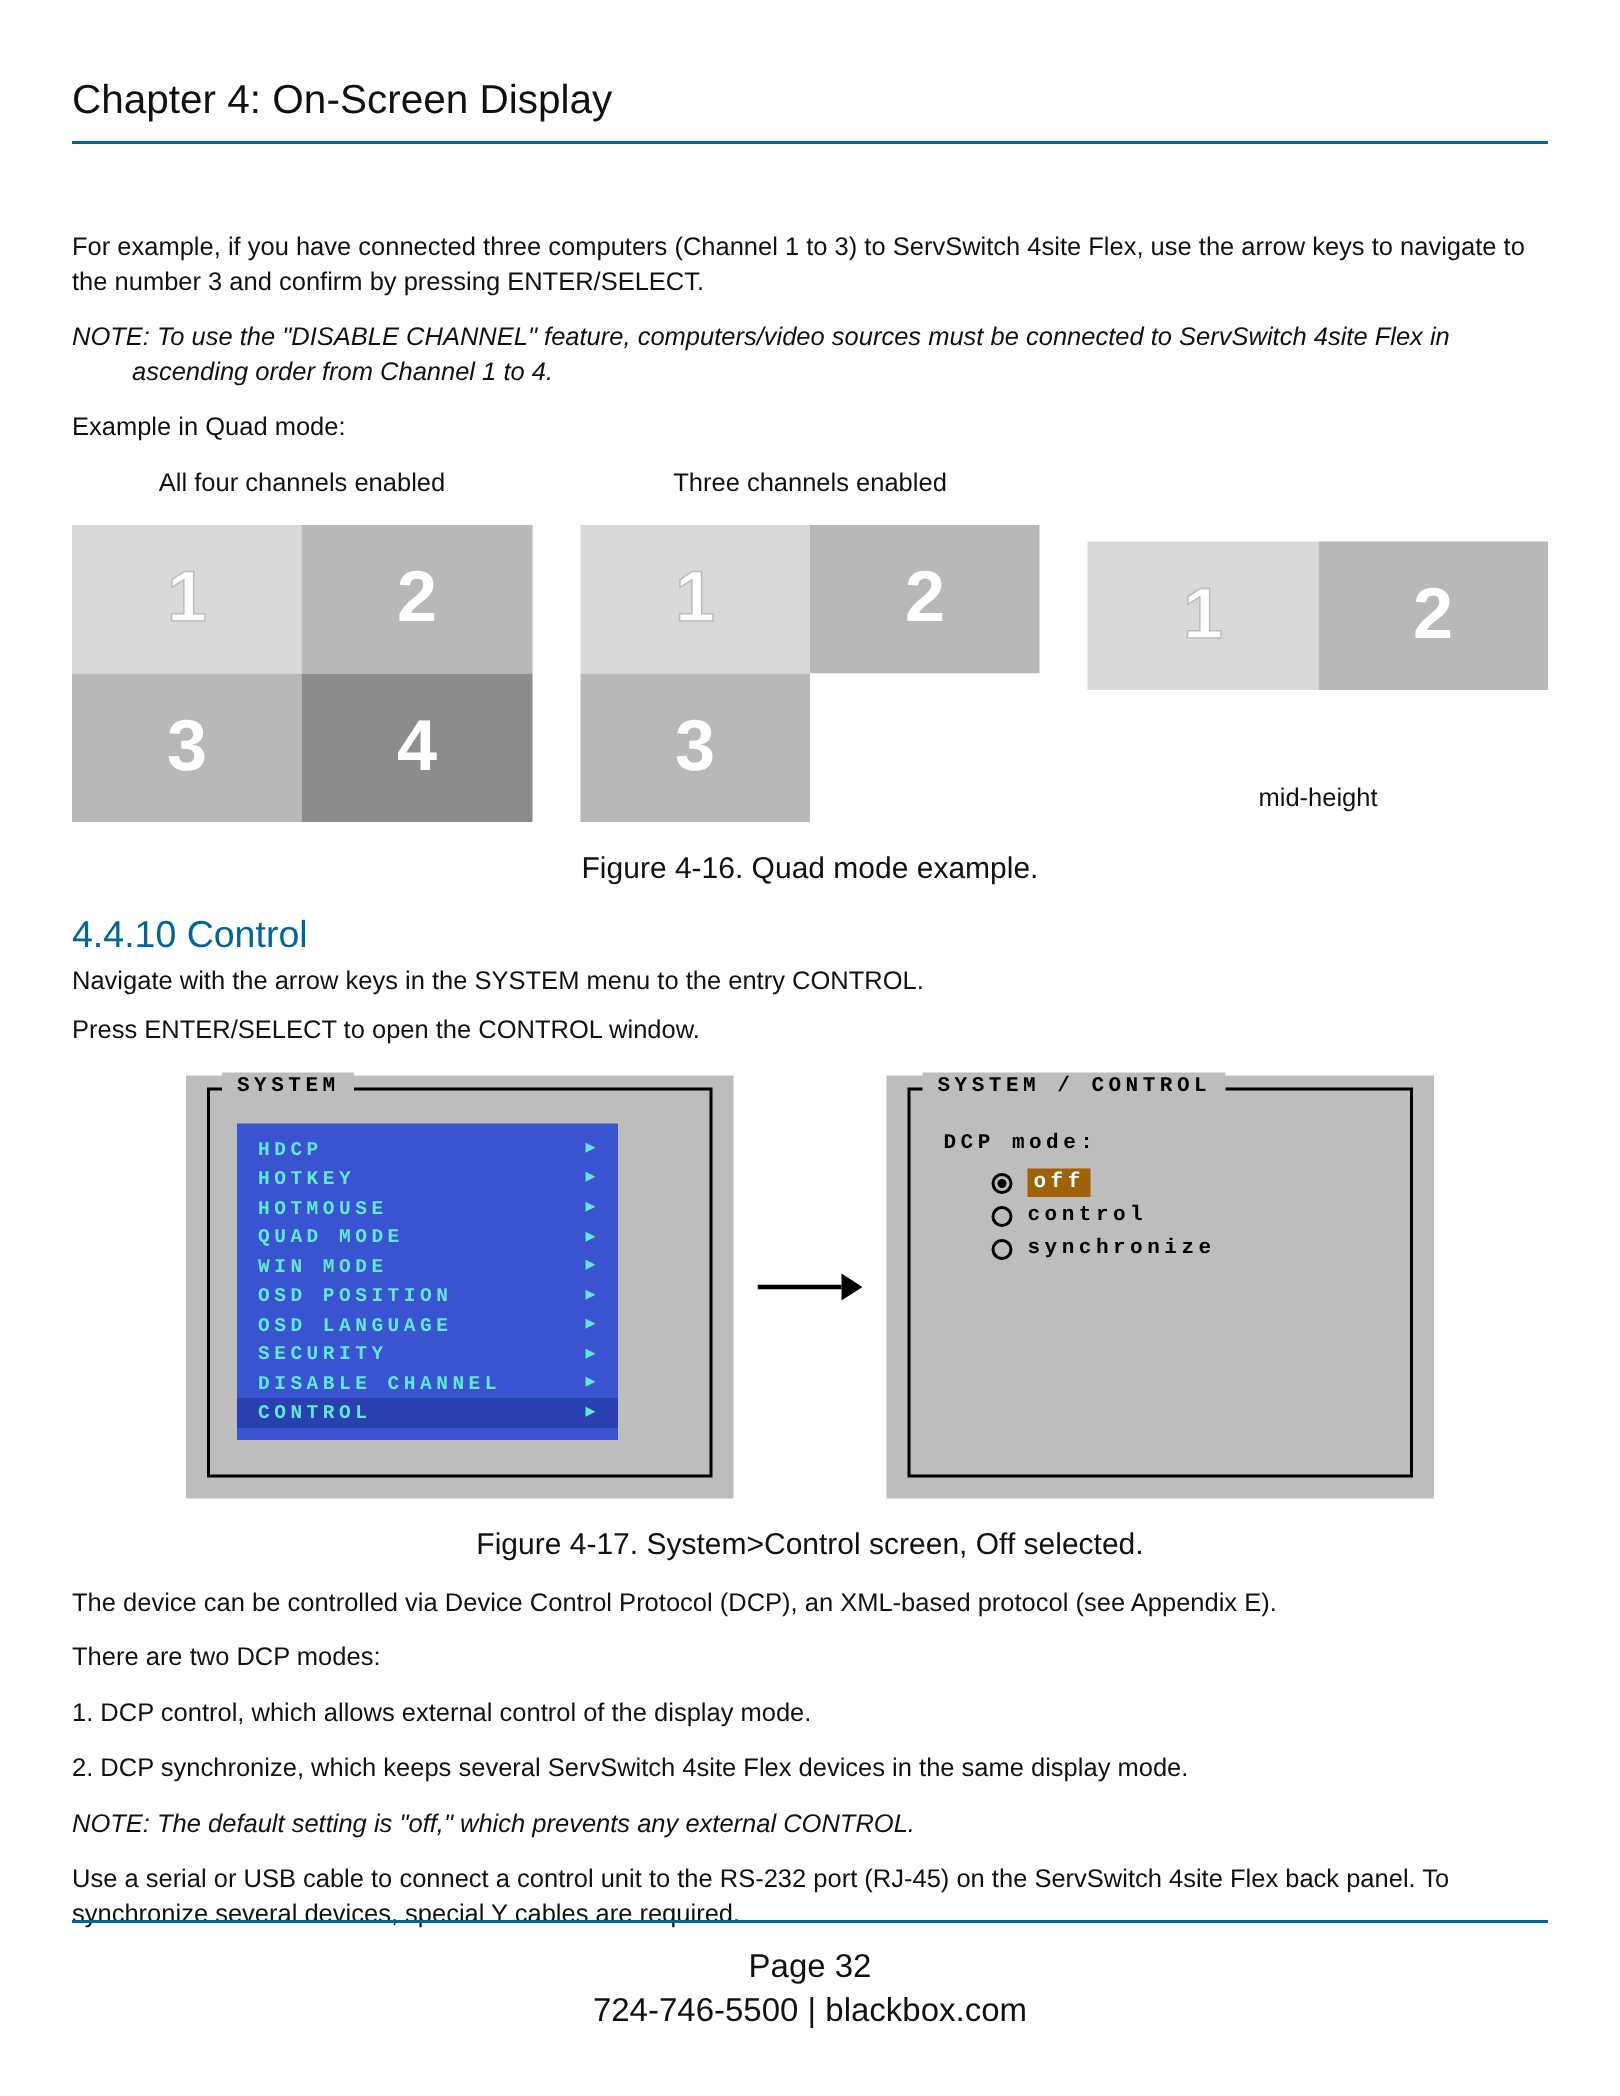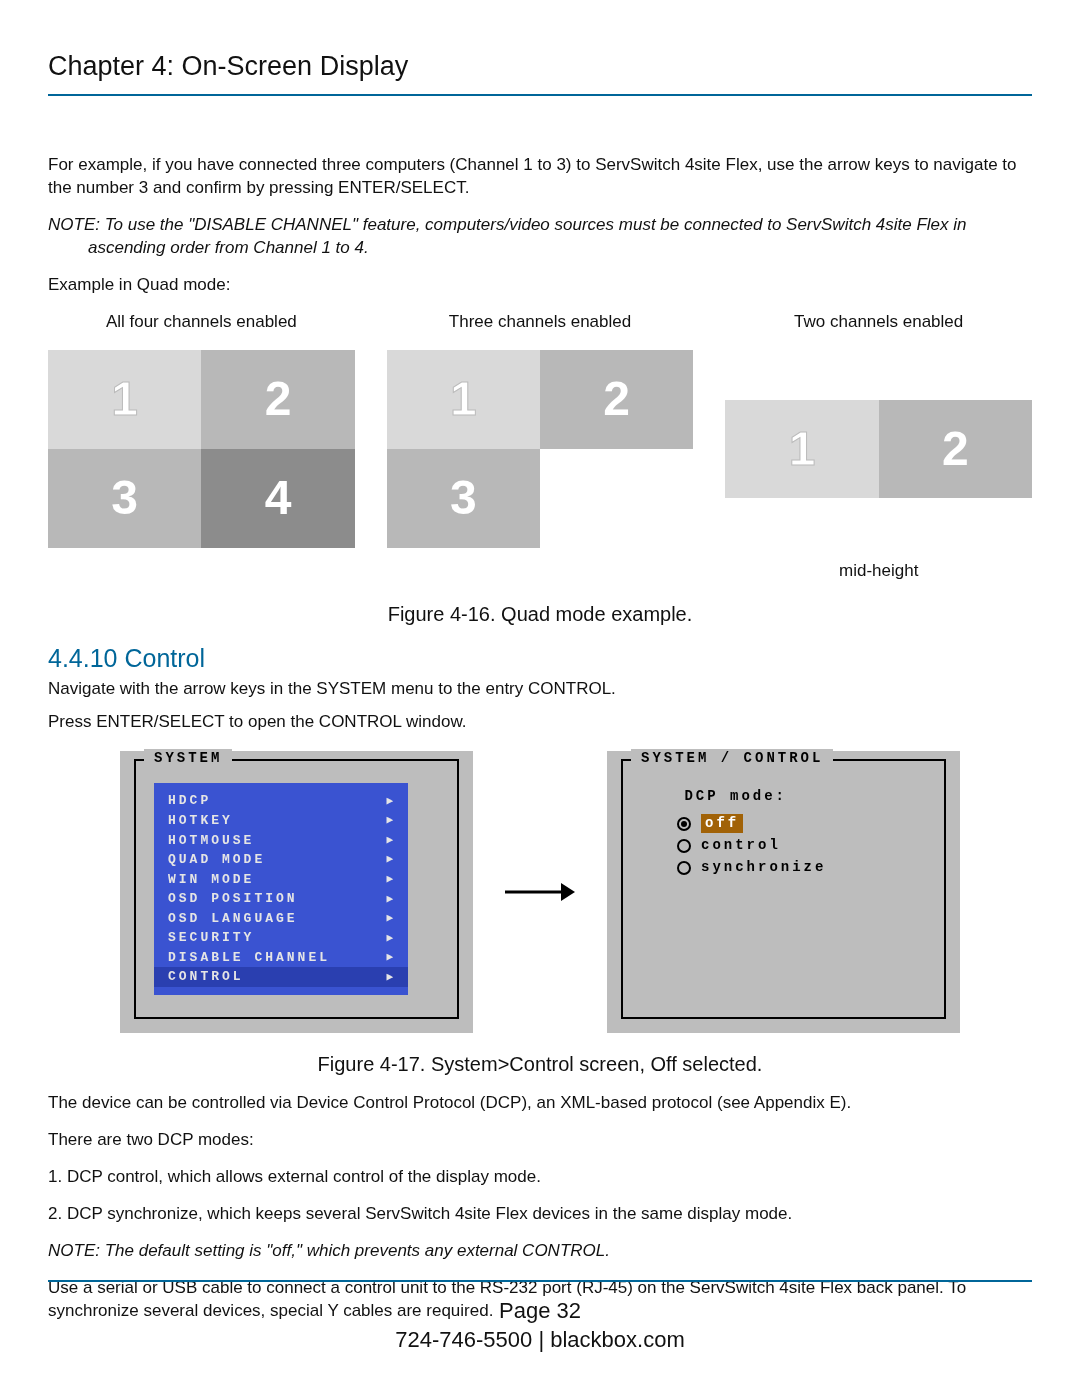--- a/index.html
+++ b/index.html
@@ -56,24 +56,23 @@
   .two-mid { flex: 0 0 50%; display:flex; }
   .two-mid > div { flex:1; }
   .two-bot { flex: 0 0 25%; }
   .midheight-lbl { text-align:center; margin-top:12px; }
   .fig-caption { text-align:center; margin: 18px 0 14px 0; font-size:20px; }
   .section-title { color:#006699; font-size:25px; font-weight:400; margin-bottom:2px; }
   .osd-row {
     display:flex;
     align-items:center;
     justify-content:center;
-    gap:32px;
+    gap:16px;
     margin: 18px auto 8px;
     width: 840px;
-    text-align: center;
   }
   .win {
     width: 365px;
     height: 282px;
     background:#bdbdbd;
     position:relative;
     font-family: "Courier New", monospace;
     font-weight:700;
     font-size:14px;
   }
@@ -91,21 +90,21 @@
     position:absolute;
     left:14px; right:14px; top:8px; bottom:14px;
     border:2px solid #000;
     border-top:2px solid #000;
   }
   .menu-list {
     position:absolute;
     left:18px; top:22px;
     width: 254px;
     background:#3a53d1;
-    color:#e5e5e5;
+    color:#5eead4;
     padding:8px 0;
   }
   .menu-item {
     display:flex; align-items:center; justify-content:space-between;
     padding:1px 12px 1px 14px;
     letter-spacing:3px;
     font-size:13px;
   }
   .menu-item .lbl { white-space:pre; }
   .menu-item.hl { background:#2a3fb0; }
@@ -180,21 +179,20 @@
             <span class="outline-num">1</span>
           </div>
         <div class="cell c-mid">2</div>
         <div class="cell c-mid">3</div>
         <div class="cell c-white"></div>
       </div>
     </div>
   </div>
 
   <div class="examples-col">
-    <div class="ex-caption-top">Two channels enabled</div>
     <div class="quad-box q2">
       <div class="two-box">
         <div class="two-top c-white"></div>
         <div class="two-mid">
           <div class="cell c-light">
               <span class="outline-num">1</span>
             </div>
           <div class="cell c-mid">2</div>
         </div>
         <div class="two-bot c-white"></div>

